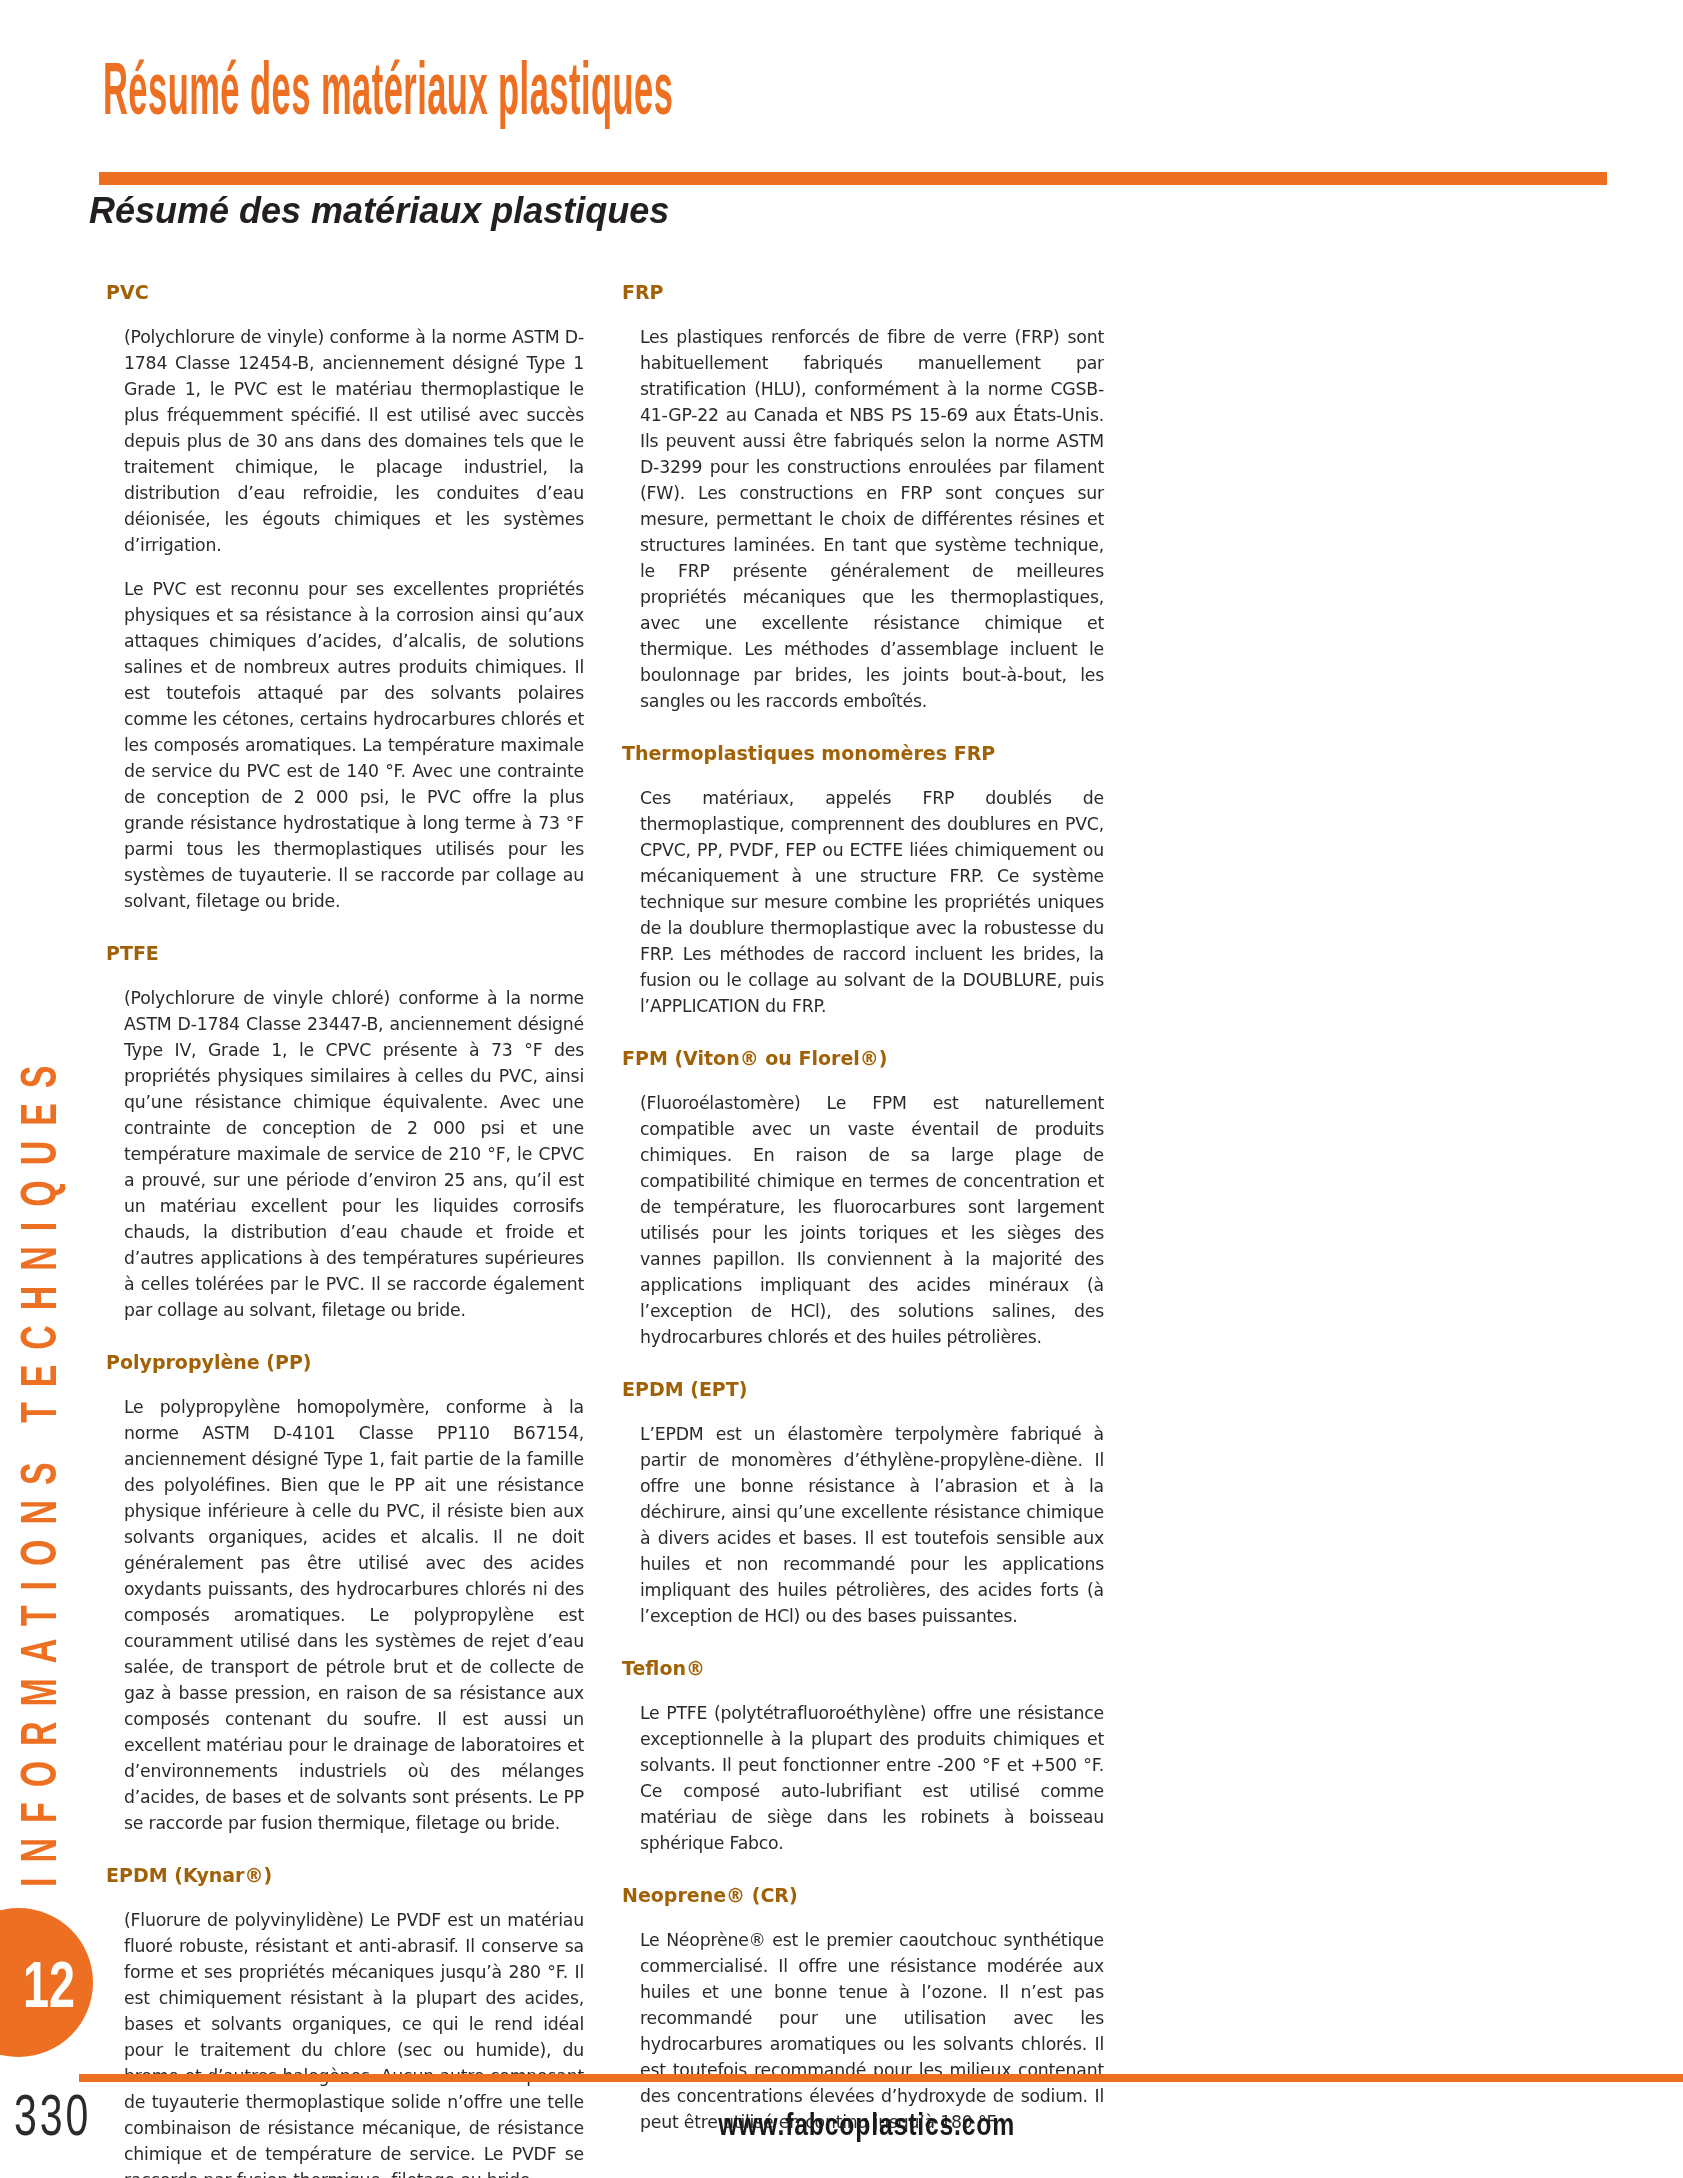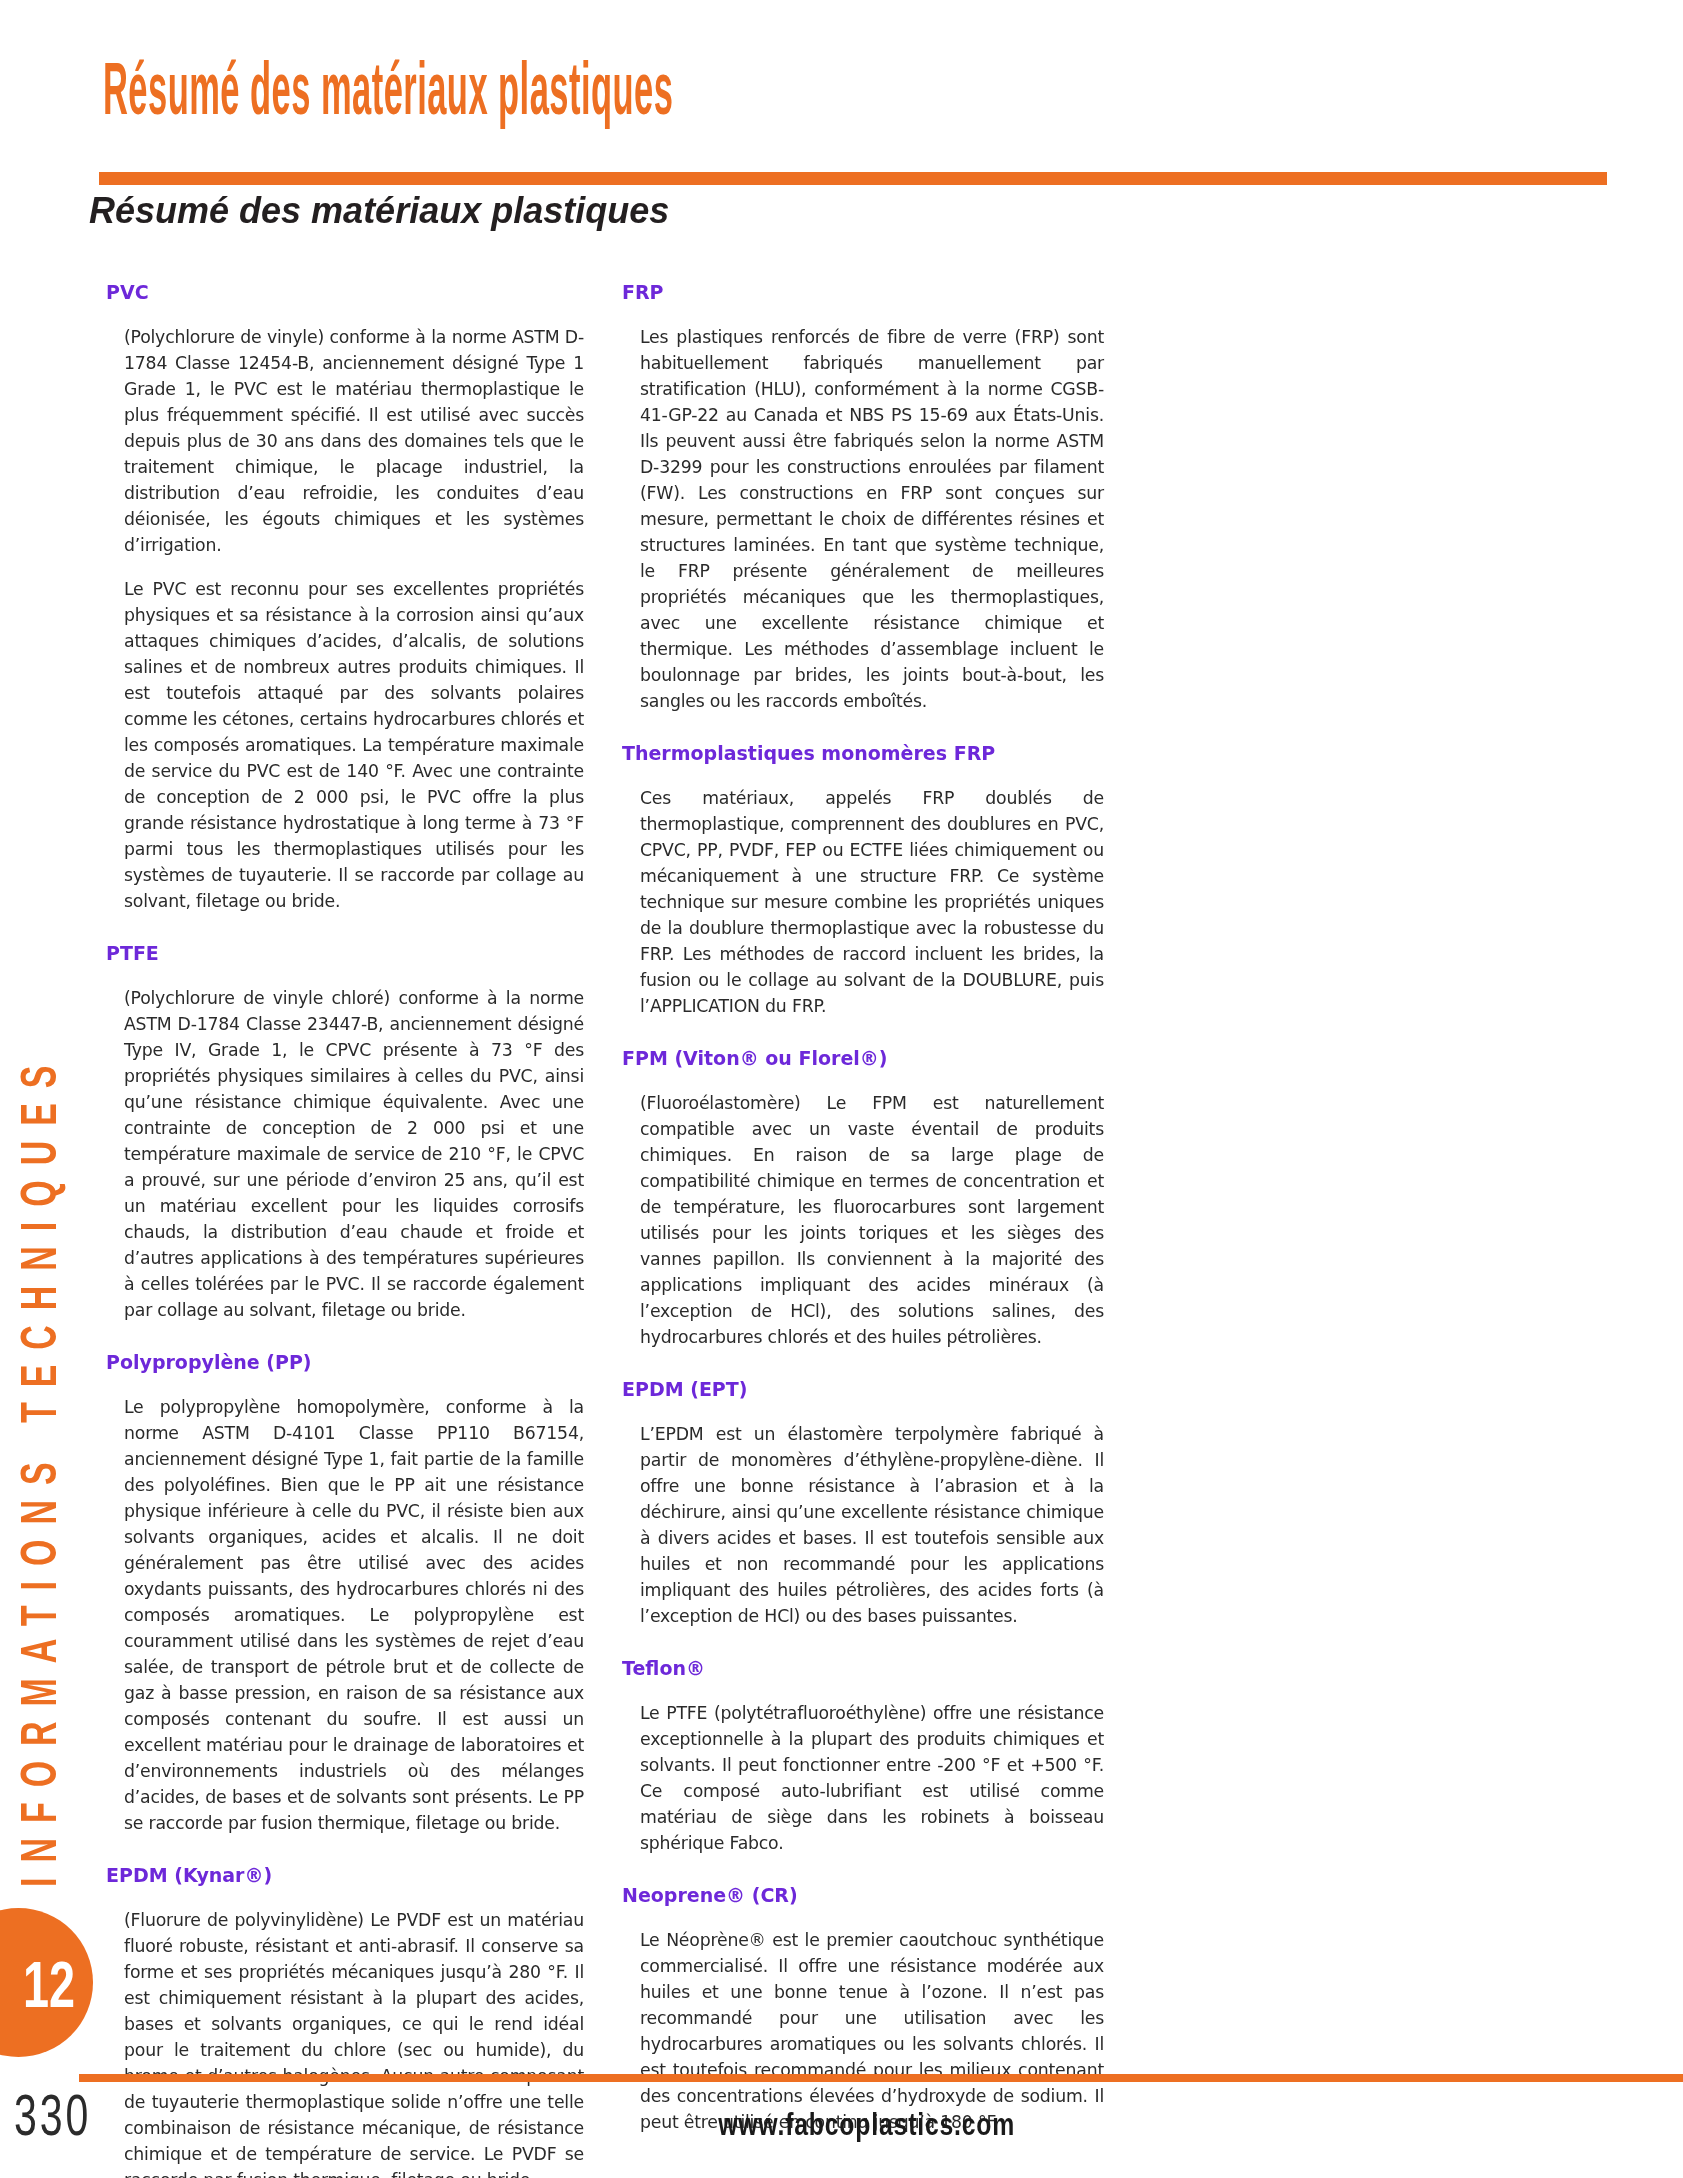--- a/index.html
+++ b/index.html
@@ -21,21 +21,21 @@
     position:absolute;left:89px;top:190px;
     font-family:"Liberation Sans",sans-serif;font-weight:bold;font-style:italic;
     font-size:36px;color:#231F20;white-space:nowrap;
   }
 
   
   .col{position:absolute;top:279px;color:#2a2a2a;}
   .col-left{left:106px;width:496px;}
   .col-right{left:622px;width:500px;}
   .mat h3{
-    font-size:19px;line-height:27px;margin:26px 0 0 0;color:#6d28d9;
+    font-size:19px;line-height:27px;margin:26px 0 0 0;color:#a16207;
     font-family:"DejaVu Sans",sans-serif;font-weight:bold;
   }
   .mat:first-child h3{margin-top:0;}
   .mat p{
     margin:18px;font-size:17.3px;line-height:26px;text-align:justify;
     overflow-wrap:break-word;letter-spacing:-0.2px;
   }
 
   
   .sidebar-label{

